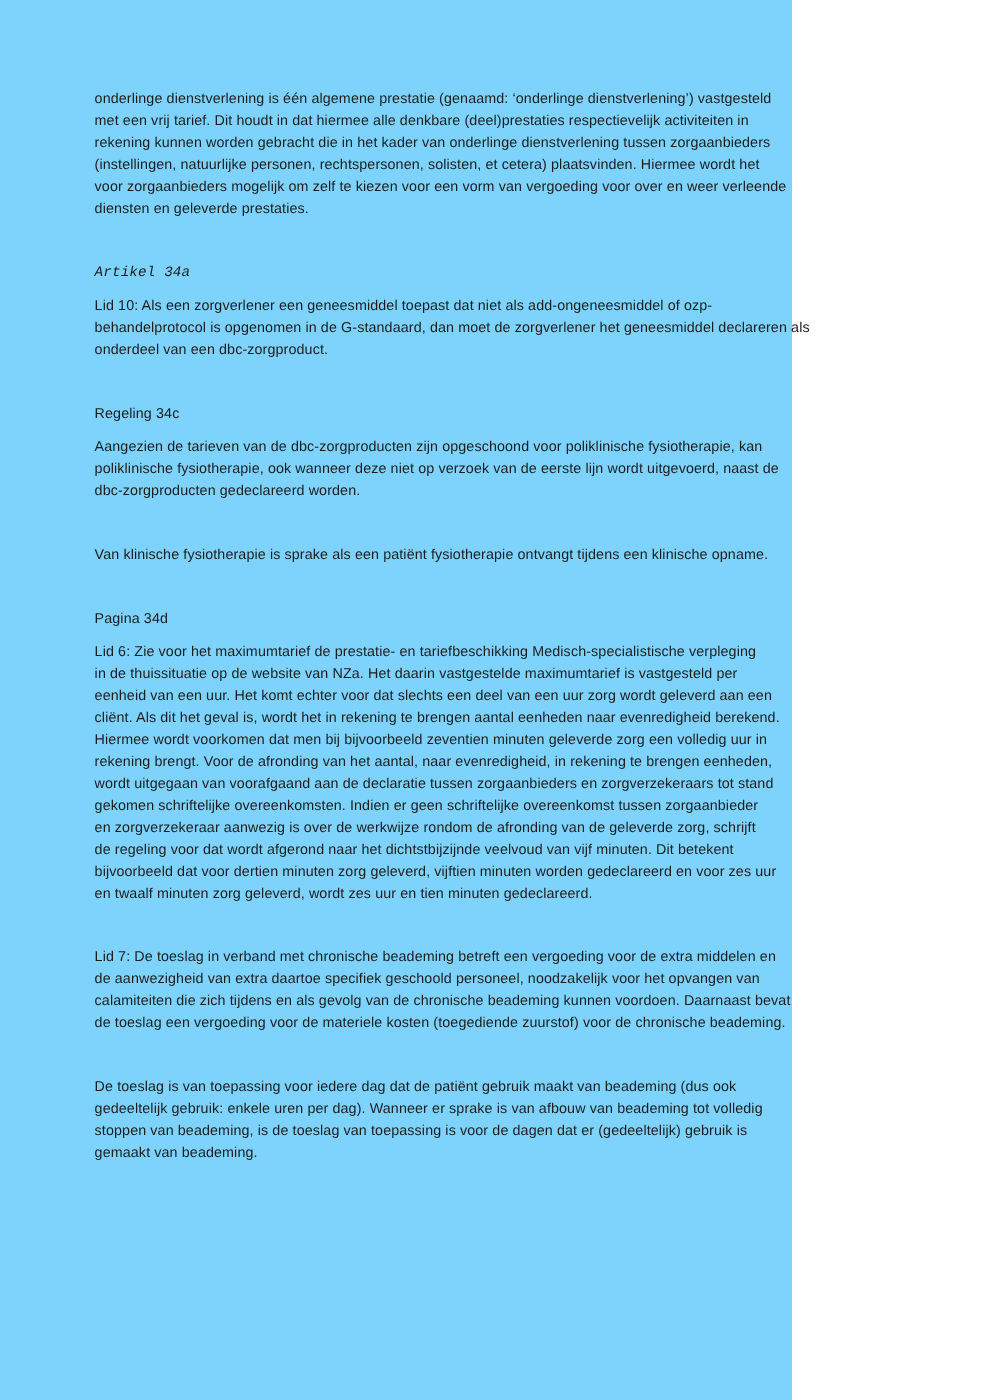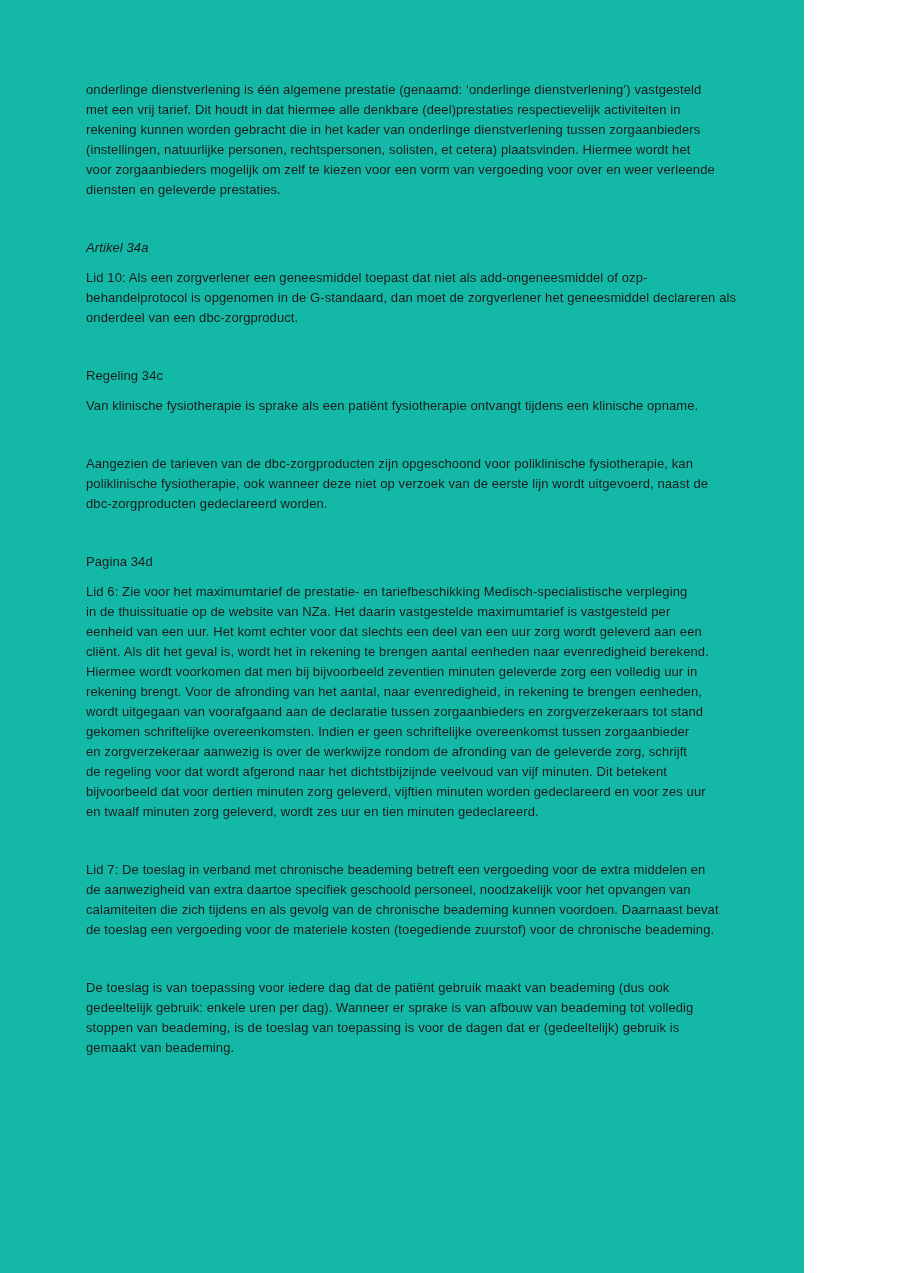--- a/index.html
+++ b/index.html
@@ -11,23 +11,23 @@
   body {
     width: 900px;
     height: 1273px;
     font-family: "Liberation Sans", sans-serif;
     color: #1c1c1c;
     position: relative;
     overflow: hidden;
   }
   .page {
     position: relative;
-    width: 804px;
+    width: 720px;
     height: 1273px;
-    background: #14b8a6;
+    background: #7dd3fc;
   }
   .content {
     position: absolute;
     left: 86px;
     top: 80px;
     width: 742px;
   }
   .body-par {
     margin: 0 0 38px 0;
     font-size: 13px;
@@ -37,20 +37,21 @@
   }
   .artikel-heading {
     margin: 0 0 10px 0;
     font-size: 13px;
     line-height: 20px;
     font-weight: normal;
     letter-spacing: 0.1px;
   }
   .artikel-heading.italic {
     font-style: italic;
+    font-family: Liberation Mono, monospace;
   }
   .footer {
     position: absolute;
     left: 86px;
     right: 85px;
     top: 1212px;
     display: flex;
     justify-content: space-between;
     font-size: 13px;
     line-height: 20px;
@@ -70,24 +71,24 @@
 voor zorgaanbieders mogelijk om zelf te kiezen voor een vorm van vergoeding voor over en weer verleende
 diensten en geleverde prestaties.</p>
 
 
     <h2 class="artikel-heading italic">Artikel 34a</h2>
     <p class="body-par">Lid 10: Als een zorgverlener een geneesmiddel toepast dat niet als add-ongeneesmiddel of ozp-
 behandelprotocol is opgenomen in de G-standaard, dan moet de zorgverlener het geneesmiddel declareren als
 onderdeel van een dbc-zorgproduct.</p>
 
     <h2 class="artikel-heading">Regeling 34c</h2>
-    <p class="body-par">Van klinische fysiotherapie is sprake als een patiënt fysiotherapie ontvangt tijdens een klinische opname.</p>
     <p class="body-par">Aangezien de tarieven van de dbc-zorgproducten zijn opgeschoond voor poliklinische fysiotherapie, kan
 poliklinische fysiotherapie, ook wanneer deze niet op verzoek van de eerste lijn wordt uitgevoerd, naast de
 dbc-zorgproducten gedeclareerd worden.</p>
+    <p class="body-par">Van klinische fysiotherapie is sprake als een patiënt fysiotherapie ontvangt tijdens een klinische opname.</p>
 
     <h2 class="artikel-heading">Pagina 34d</h2>
     <p class="body-par">Lid 6: Zie voor het maximumtarief de prestatie- en tariefbeschikking Medisch-specialistische verpleging
 in de thuissituatie op de website van NZa. Het daarin vastgestelde maximumtarief is vastgesteld per
 eenheid van een uur. Het komt echter voor dat slechts een deel van een uur zorg wordt geleverd aan een
 cliënt. Als dit het geval is, wordt het in rekening te brengen aantal eenheden naar evenredigheid berekend.
 Hiermee wordt voorkomen dat men bij bijvoorbeeld zeventien minuten geleverde zorg een volledig uur in
 rekening brengt. Voor de afronding van het aantal, naar evenredigheid, in rekening te brengen eenheden,
 wordt uitgegaan van voorafgaand aan de declaratie tussen zorgaanbieders en zorgverzekeraars tot stand
 gekomen schriftelijke overeenkomsten. Indien er geen schriftelijke overeenkomst tussen zorgaanbieder

